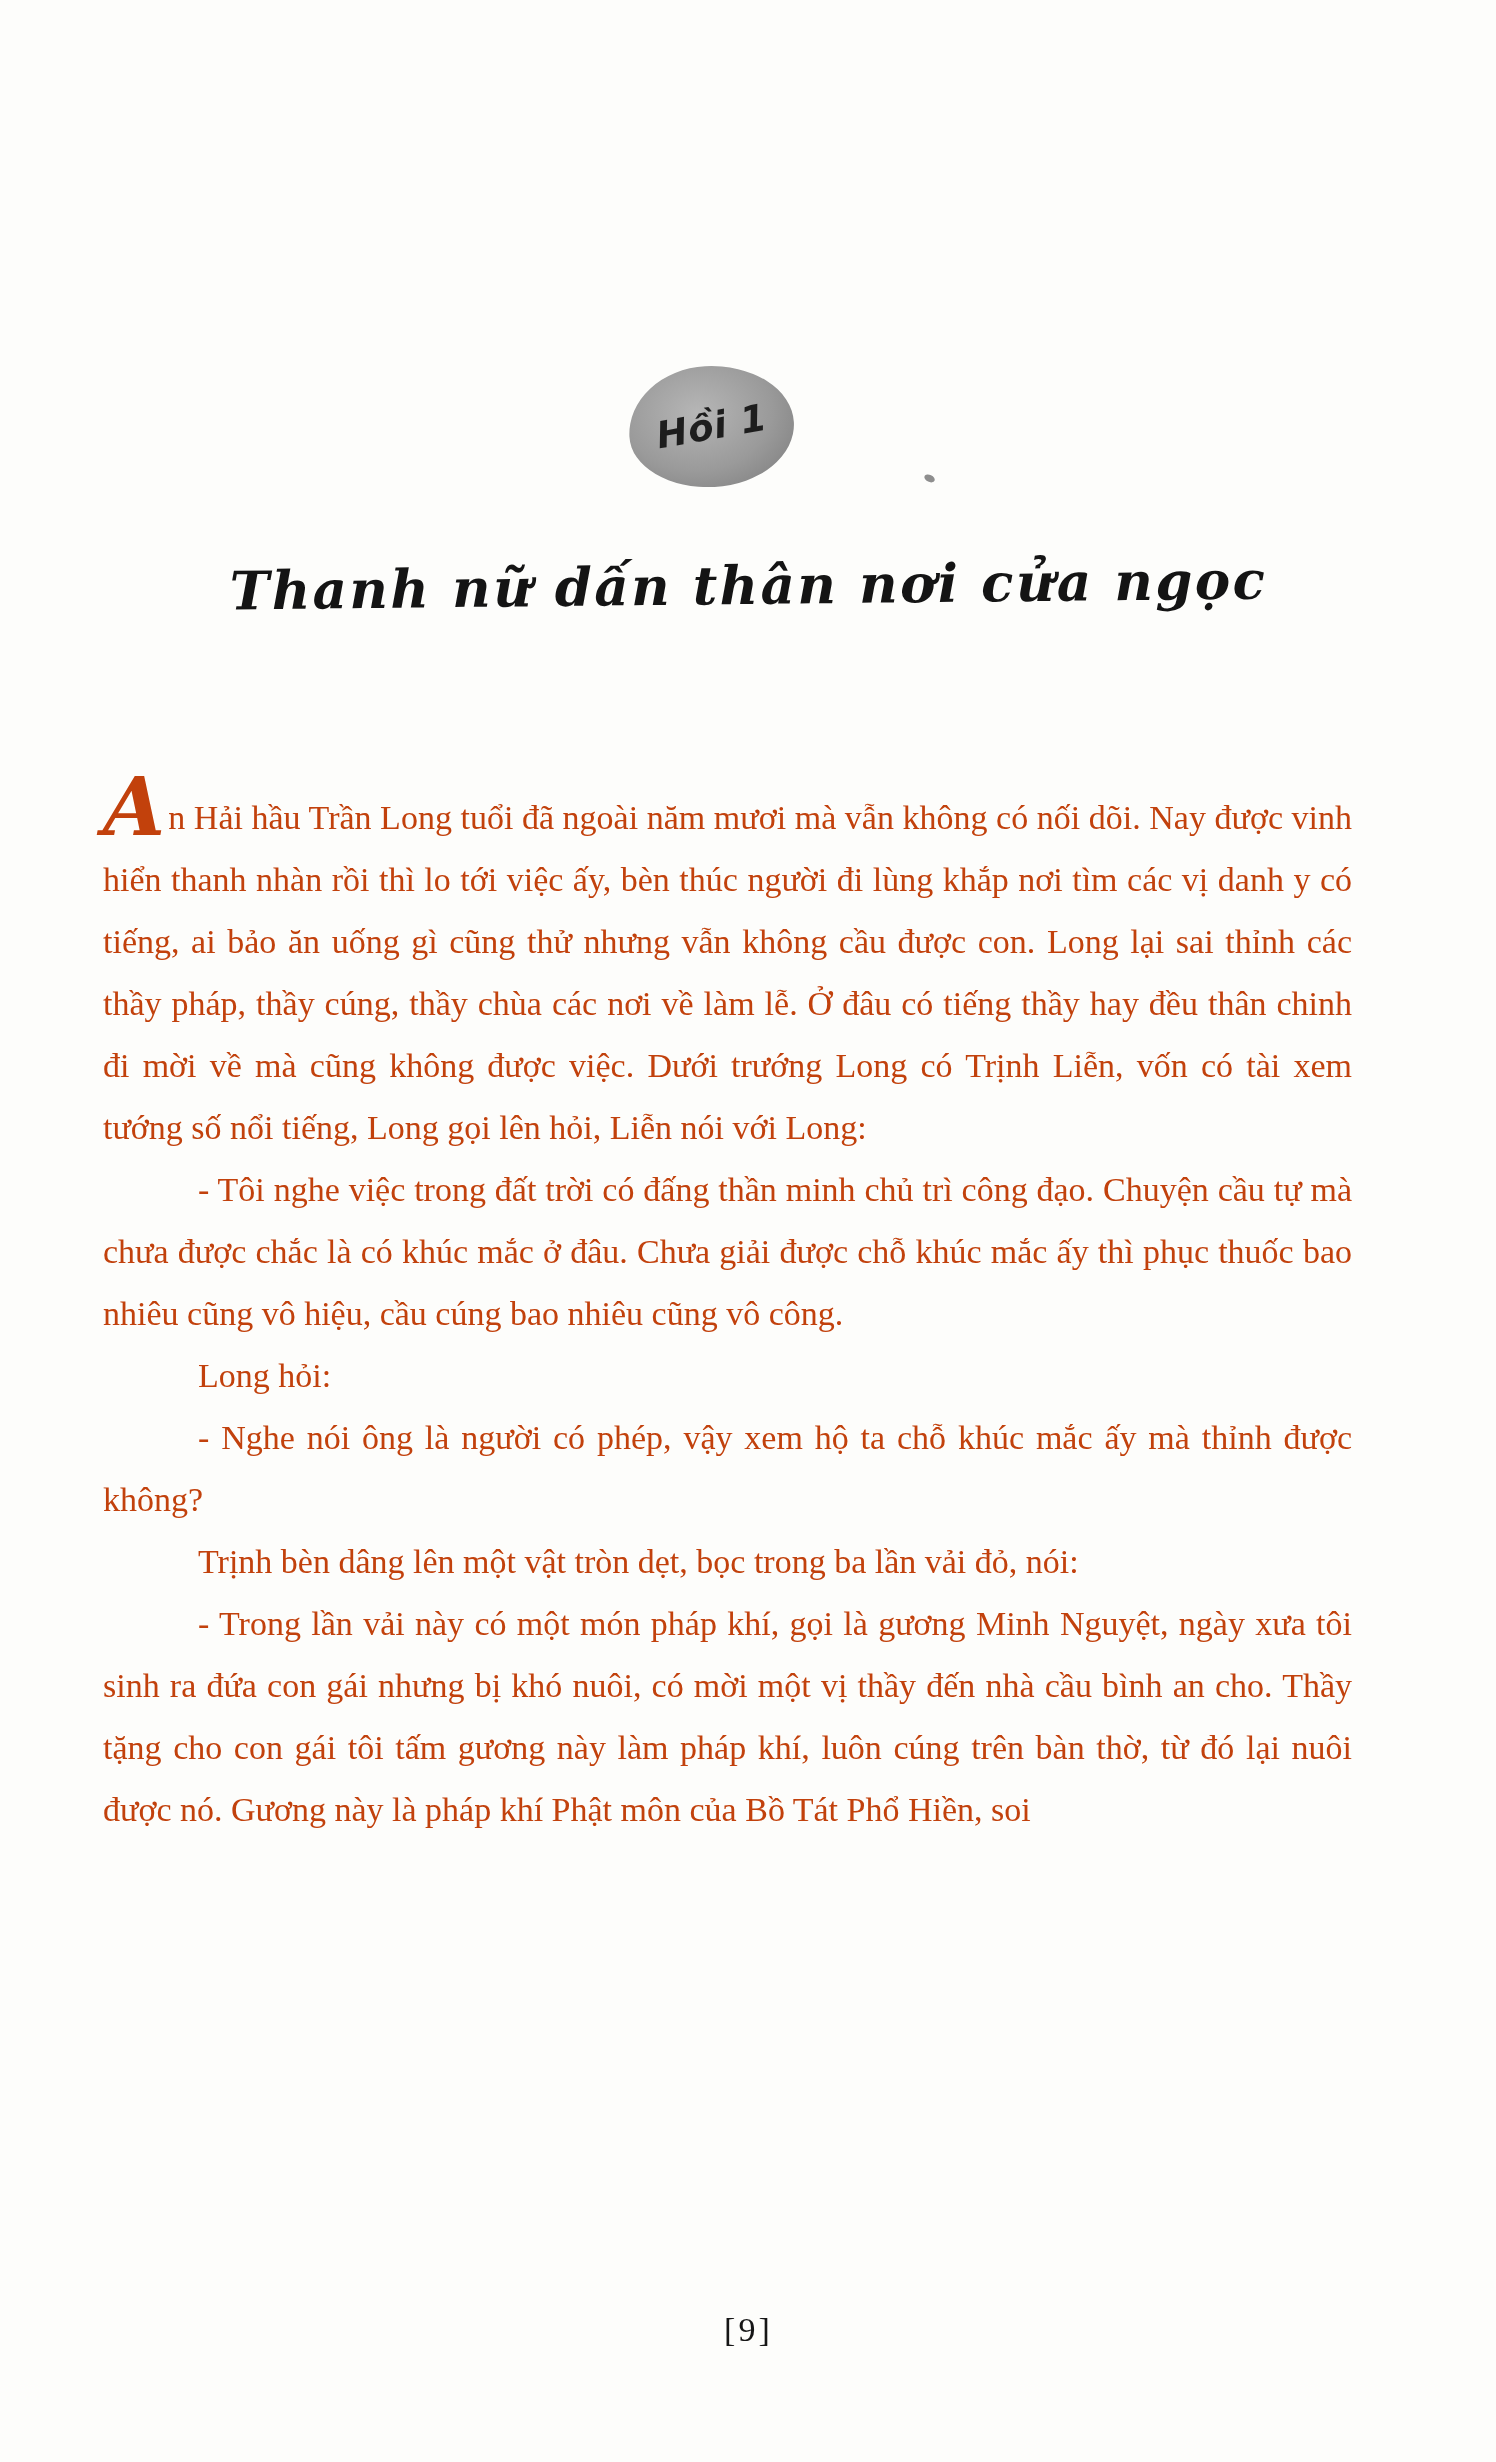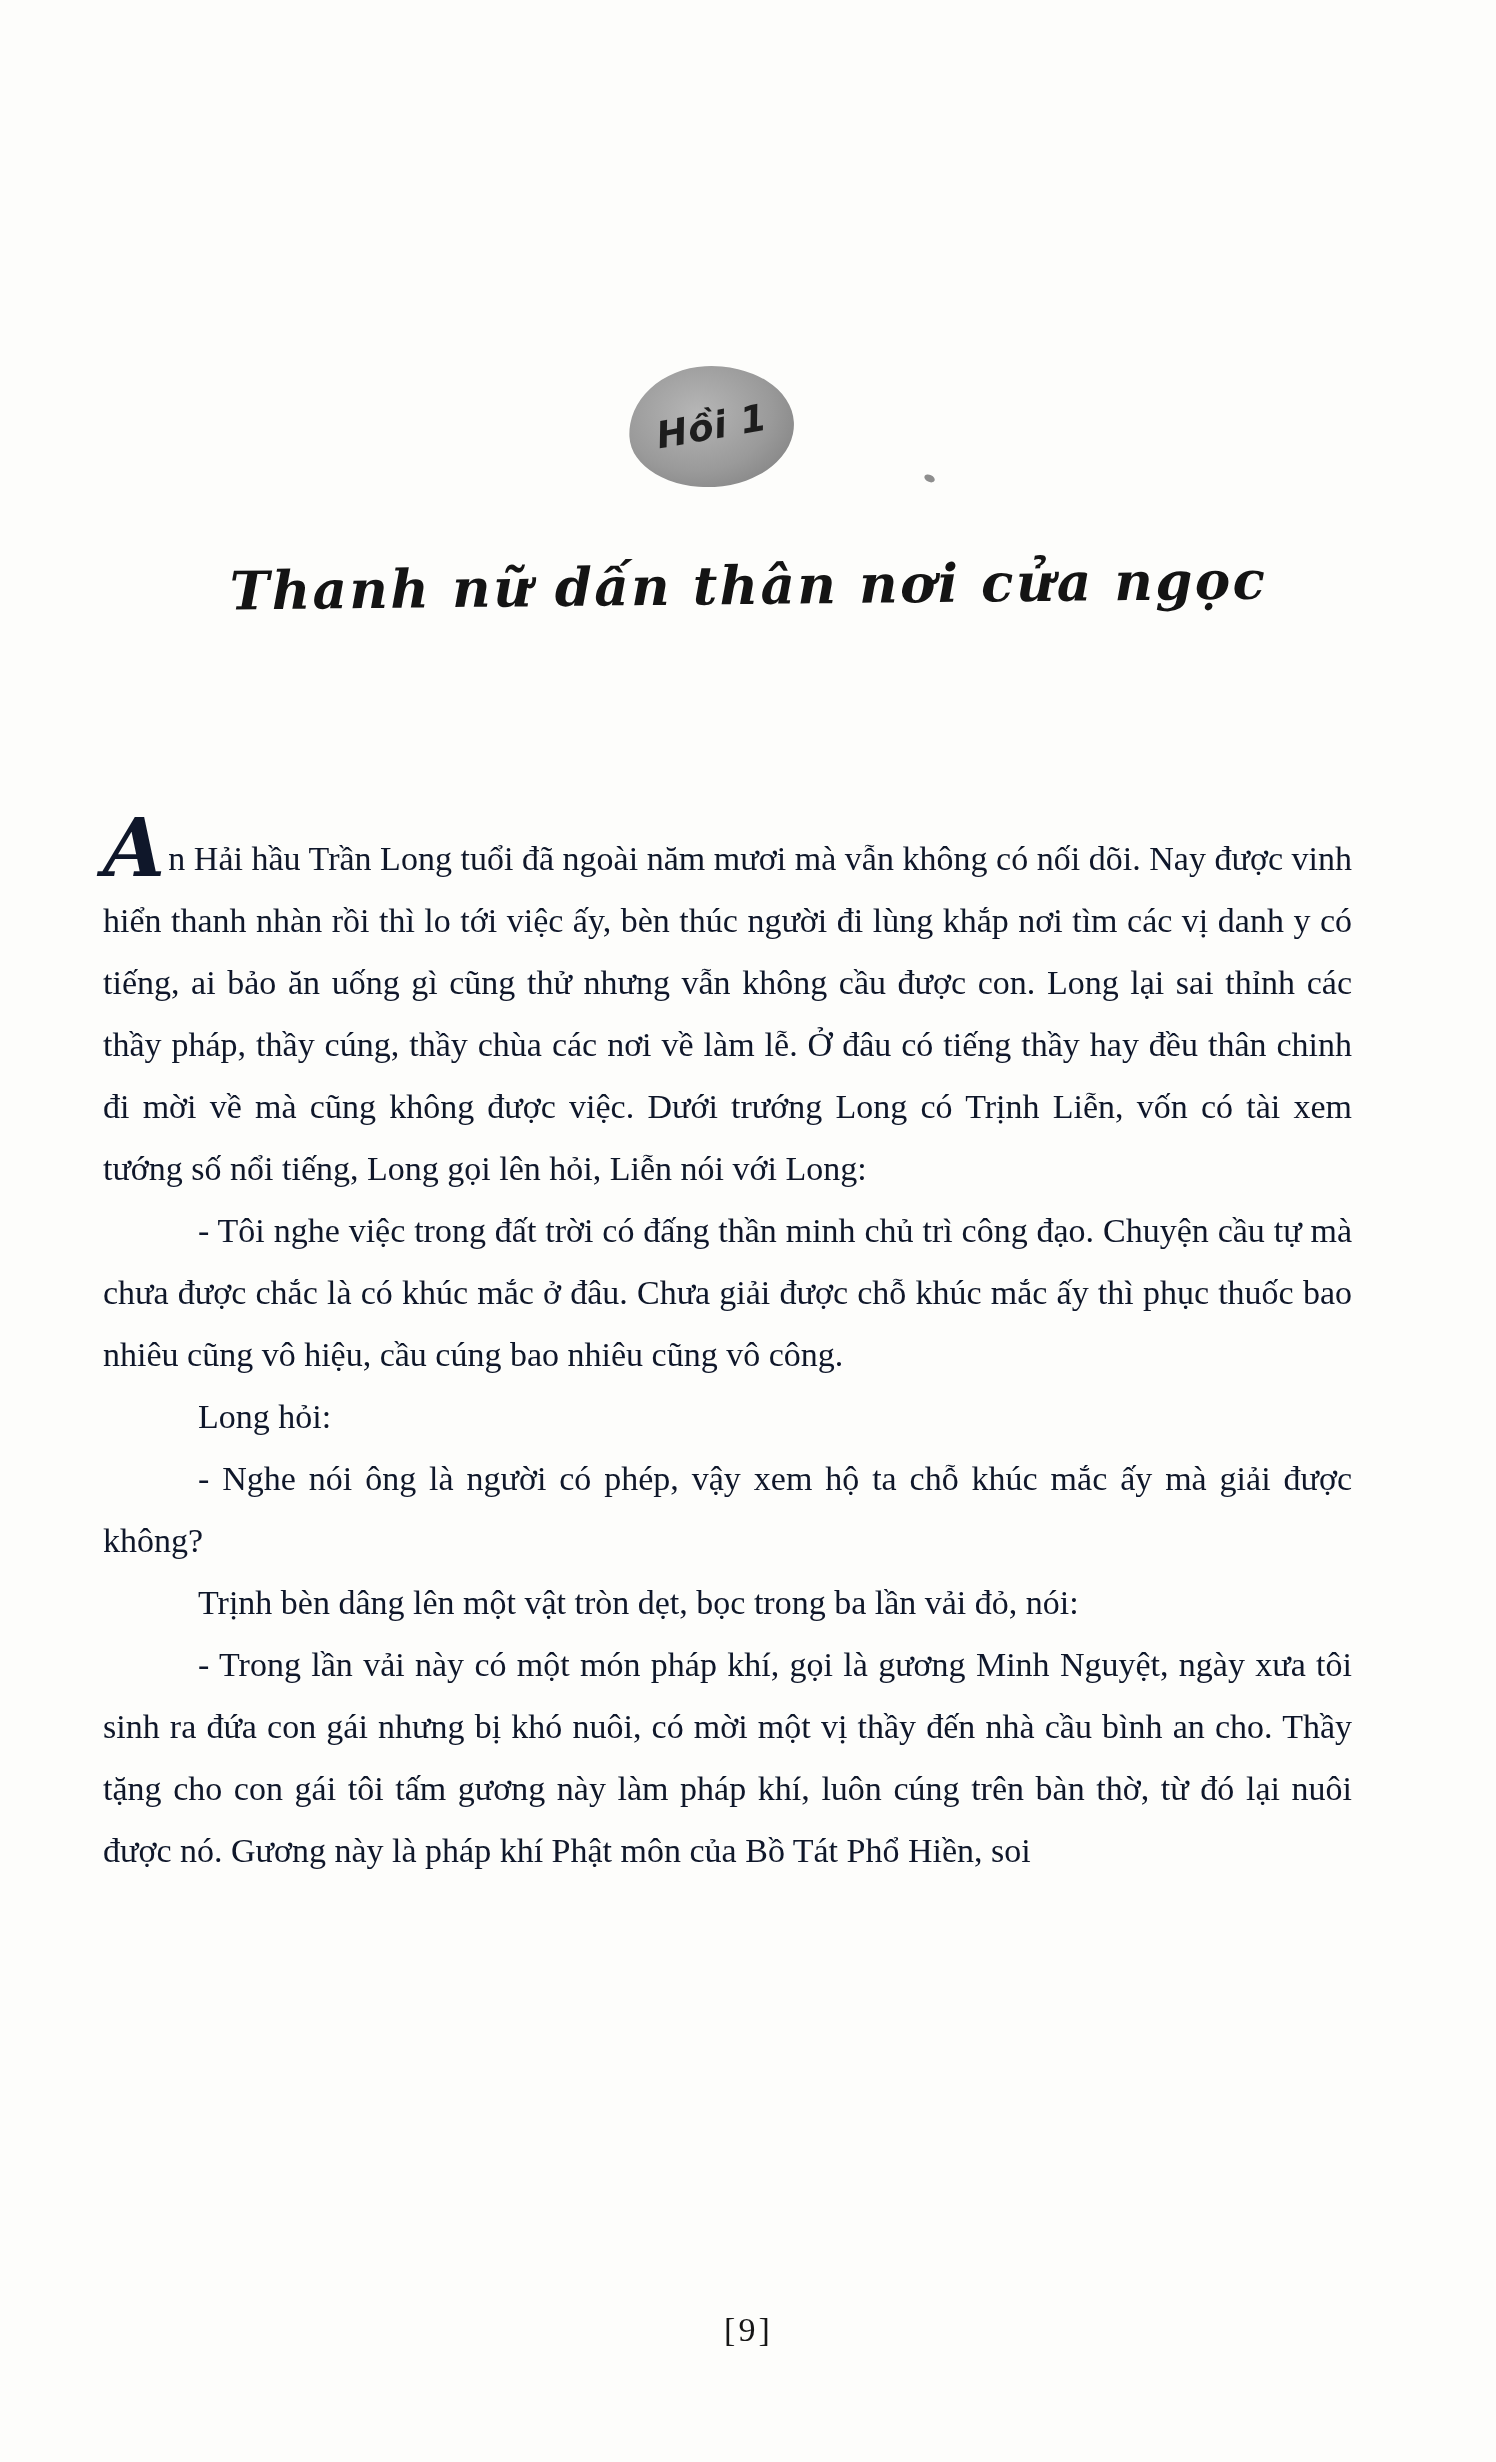--- a/index.html
+++ b/index.html
@@ -63,27 +63,27 @@
     font-weight: bold;
     font-size: 53px;
     letter-spacing: 2.4px;
     color: #141414;
     transform: rotate(-0.6deg);
   }
 
   
   .body-text {
     position: absolute;
-    top: 828px;
+    top: 787px;
     left: 103px;
     width: 1249px;
     font-size: 34px;
     line-height: 62px;
     text-align: justify;
-    color: #0f172a;
+    color: #c2410c;
   }
   .body-text p {
     margin: 0;
   }
   .body-text p.indent {
     text-indent: 95px;
   }
   .dropcap {
     display: inline-block;
     font-family: "DejaVu Serif", serif;
@@ -118,21 +118,21 @@
   <div class="badge-speck"></div>
 
   <div class="chapter-title">Thanh nữ dấn thân nơi cửa ngọc</div>
 
   <div class="body-text">
     <p>
       <span class="dropcap">A</span><span>n Hải hầu Trần Long tuổi đã ngoài năm mươi mà vẫn không có nối dõi. Nay được vinh hiển thanh nhàn rồi thì lo tới việc ấy, bèn thúc người đi lùng khắp nơi tìm các vị danh y có tiếng, ai bảo ăn uống gì cũng thử nhưng vẫn không cầu được con. Long lại sai thỉnh các thầy pháp, thầy cúng, thầy chùa các nơi về làm lễ. Ở đâu có tiếng thầy hay đều thân chinh đi mời về mà cũng không được việc. Dưới trướng Long có Trịnh Liễn, vốn có tài xem tướng số nổi tiếng, Long gọi lên hỏi, Liễn nói với Long:</span>
     </p>
     <p class="indent">- Tôi nghe việc trong đất trời có đấng thần minh chủ trì công đạo. Chuyện cầu tự mà chưa được chắc là có khúc mắc ở đâu. Chưa giải được chỗ khúc mắc ấy thì phục thuốc bao nhiêu cũng vô hiệu, cầu cúng bao nhiêu cũng vô công.</p>
     <p class="indent">Long hỏi:</p>
-    <p class="indent">- Nghe nói ông là người có phép, vậy xem hộ ta chỗ khúc mắc ấy mà giải được không?</p>
+    <p class="indent">- Nghe nói ông là người có phép, vậy xem hộ ta chỗ khúc mắc ấy mà thỉnh được không?</p>
     <p class="indent">Trịnh bèn dâng lên một vật tròn dẹt, bọc trong ba lần vải đỏ, nói:</p>
     <p class="indent">- Trong lần vải này có một món pháp khí, gọi là gương Minh Nguyệt, ngày xưa tôi sinh ra đứa con gái nhưng bị khó nuôi, có mời một vị thầy đến nhà cầu bình an cho. Thầy tặng cho con gái tôi tấm gương này làm pháp khí, luôn cúng trên bàn thờ, từ đó lại nuôi được nó. Gương này là pháp khí Phật môn của Bồ Tát Phổ Hiền, soi</p>
   </div>
 
   <div class="page-number">[9]</div>
 
 </div>
 
 
 </body></html>

